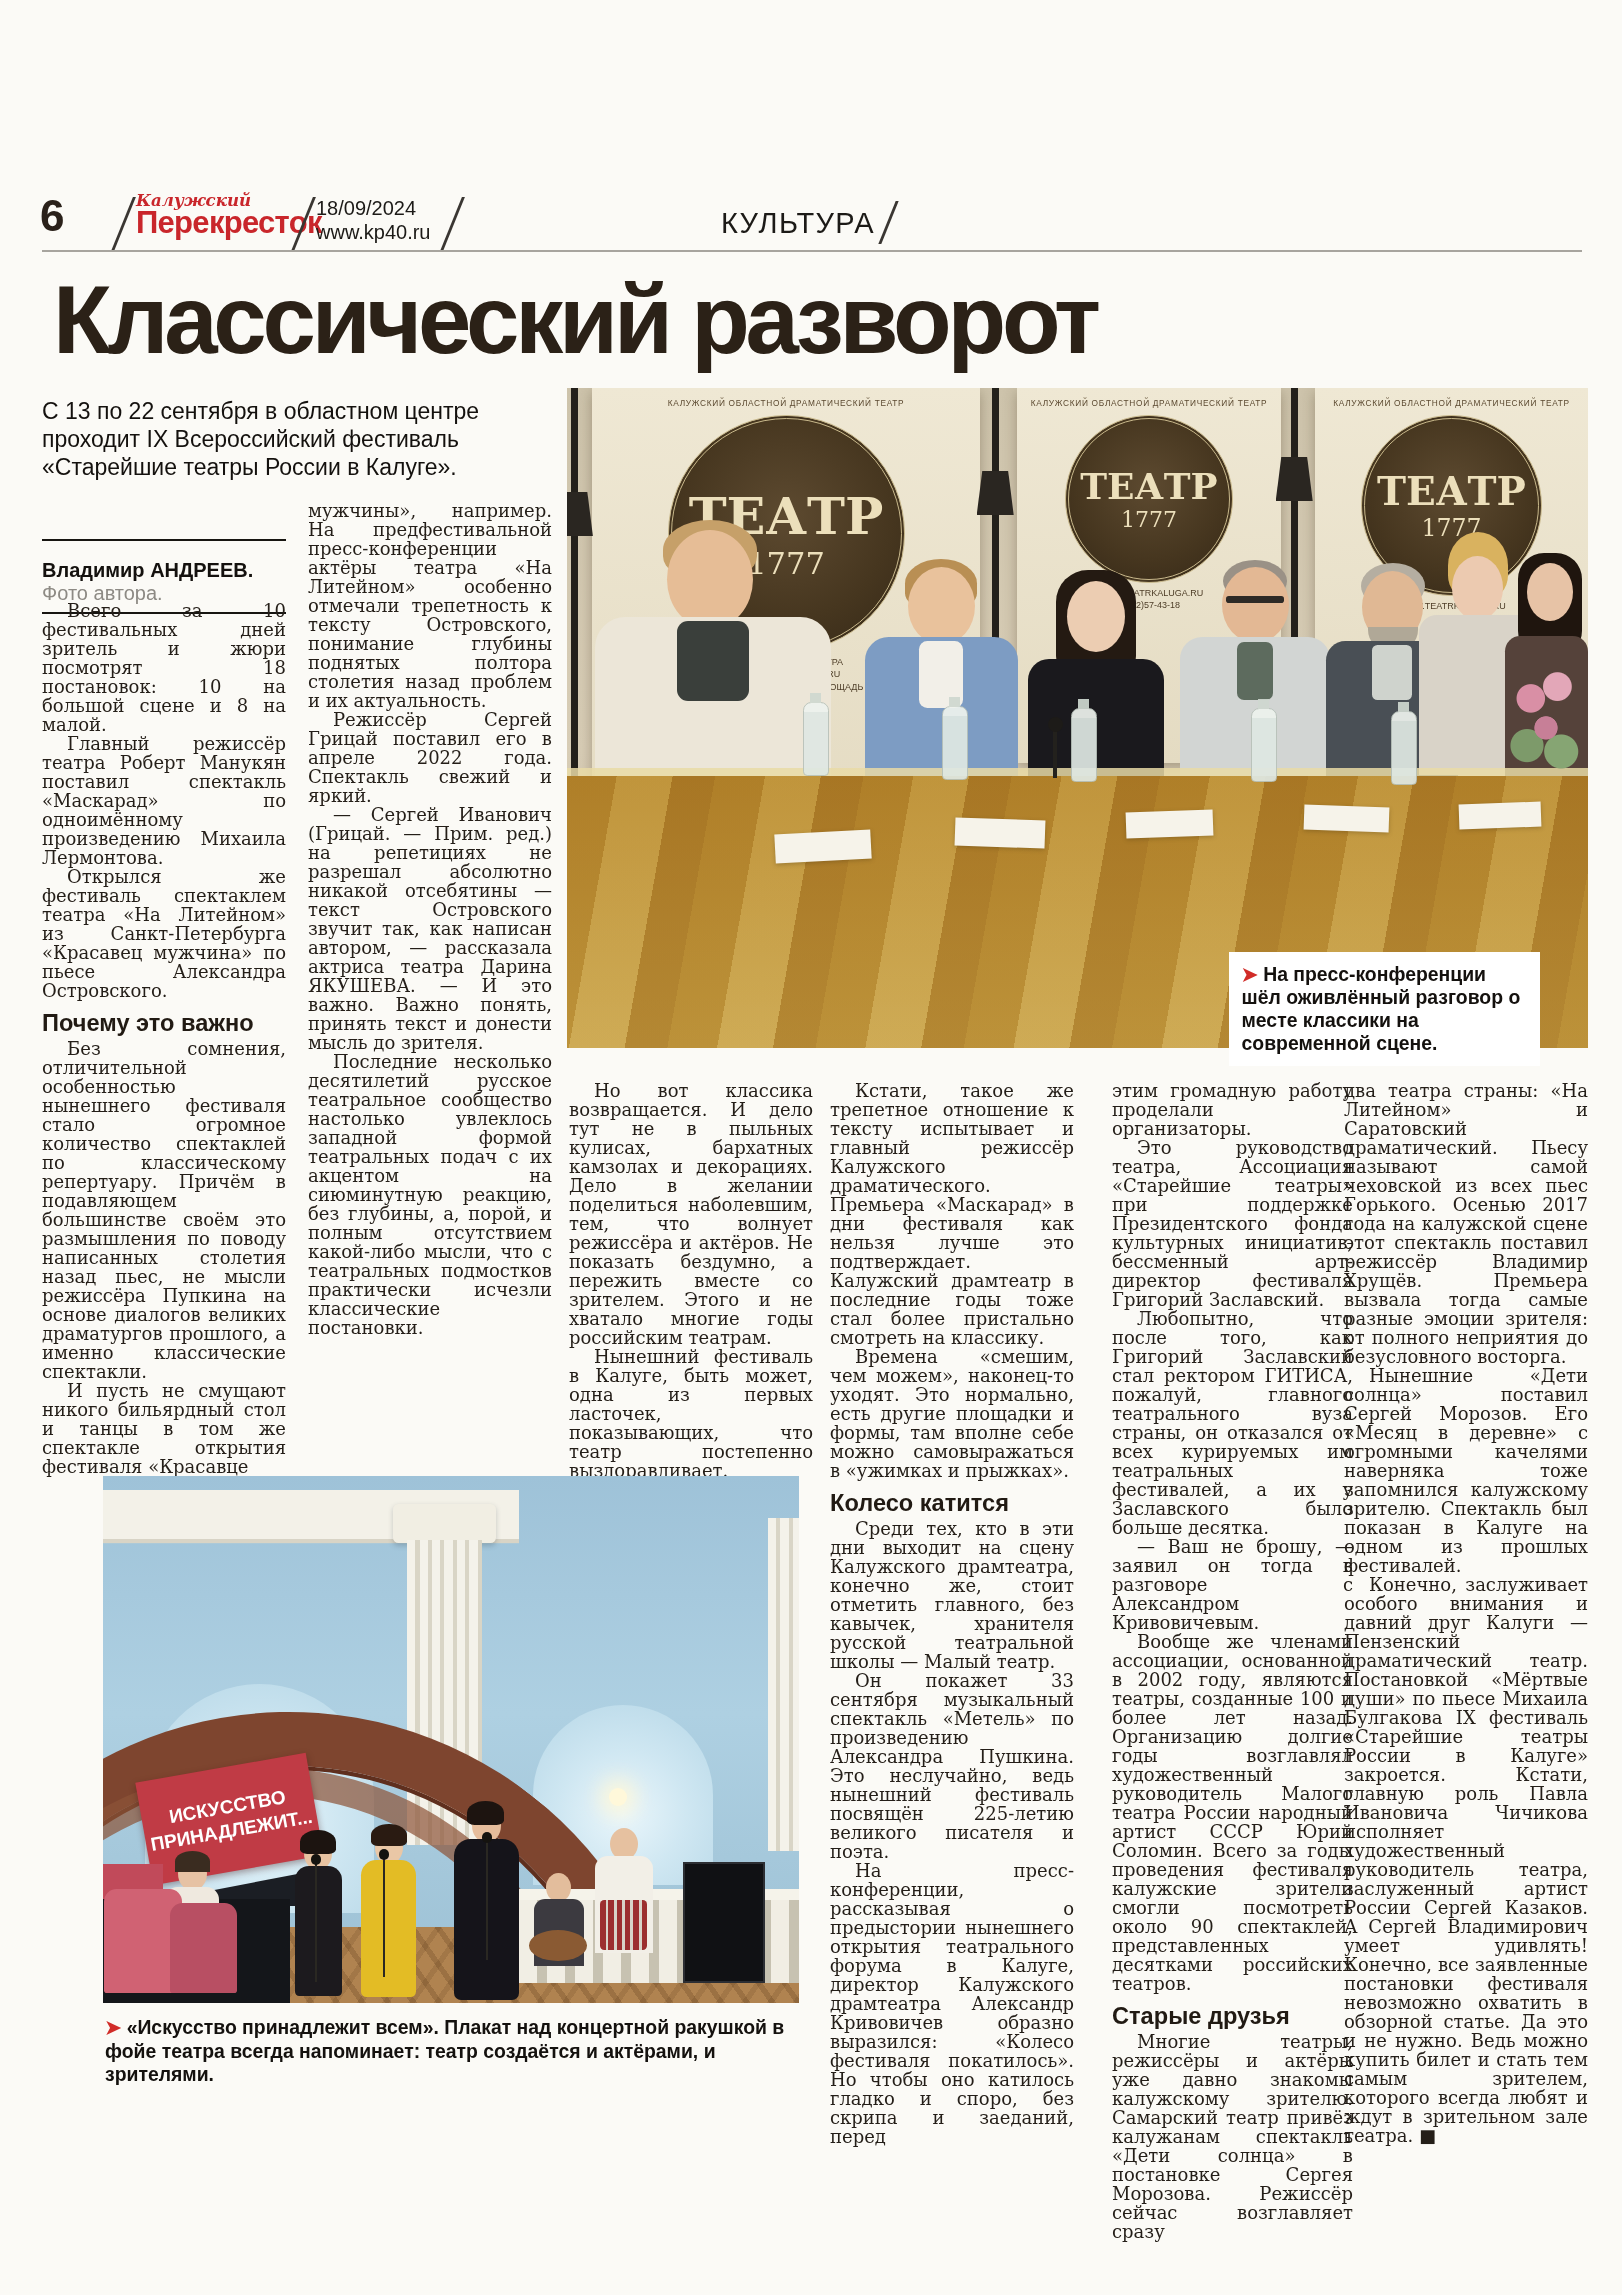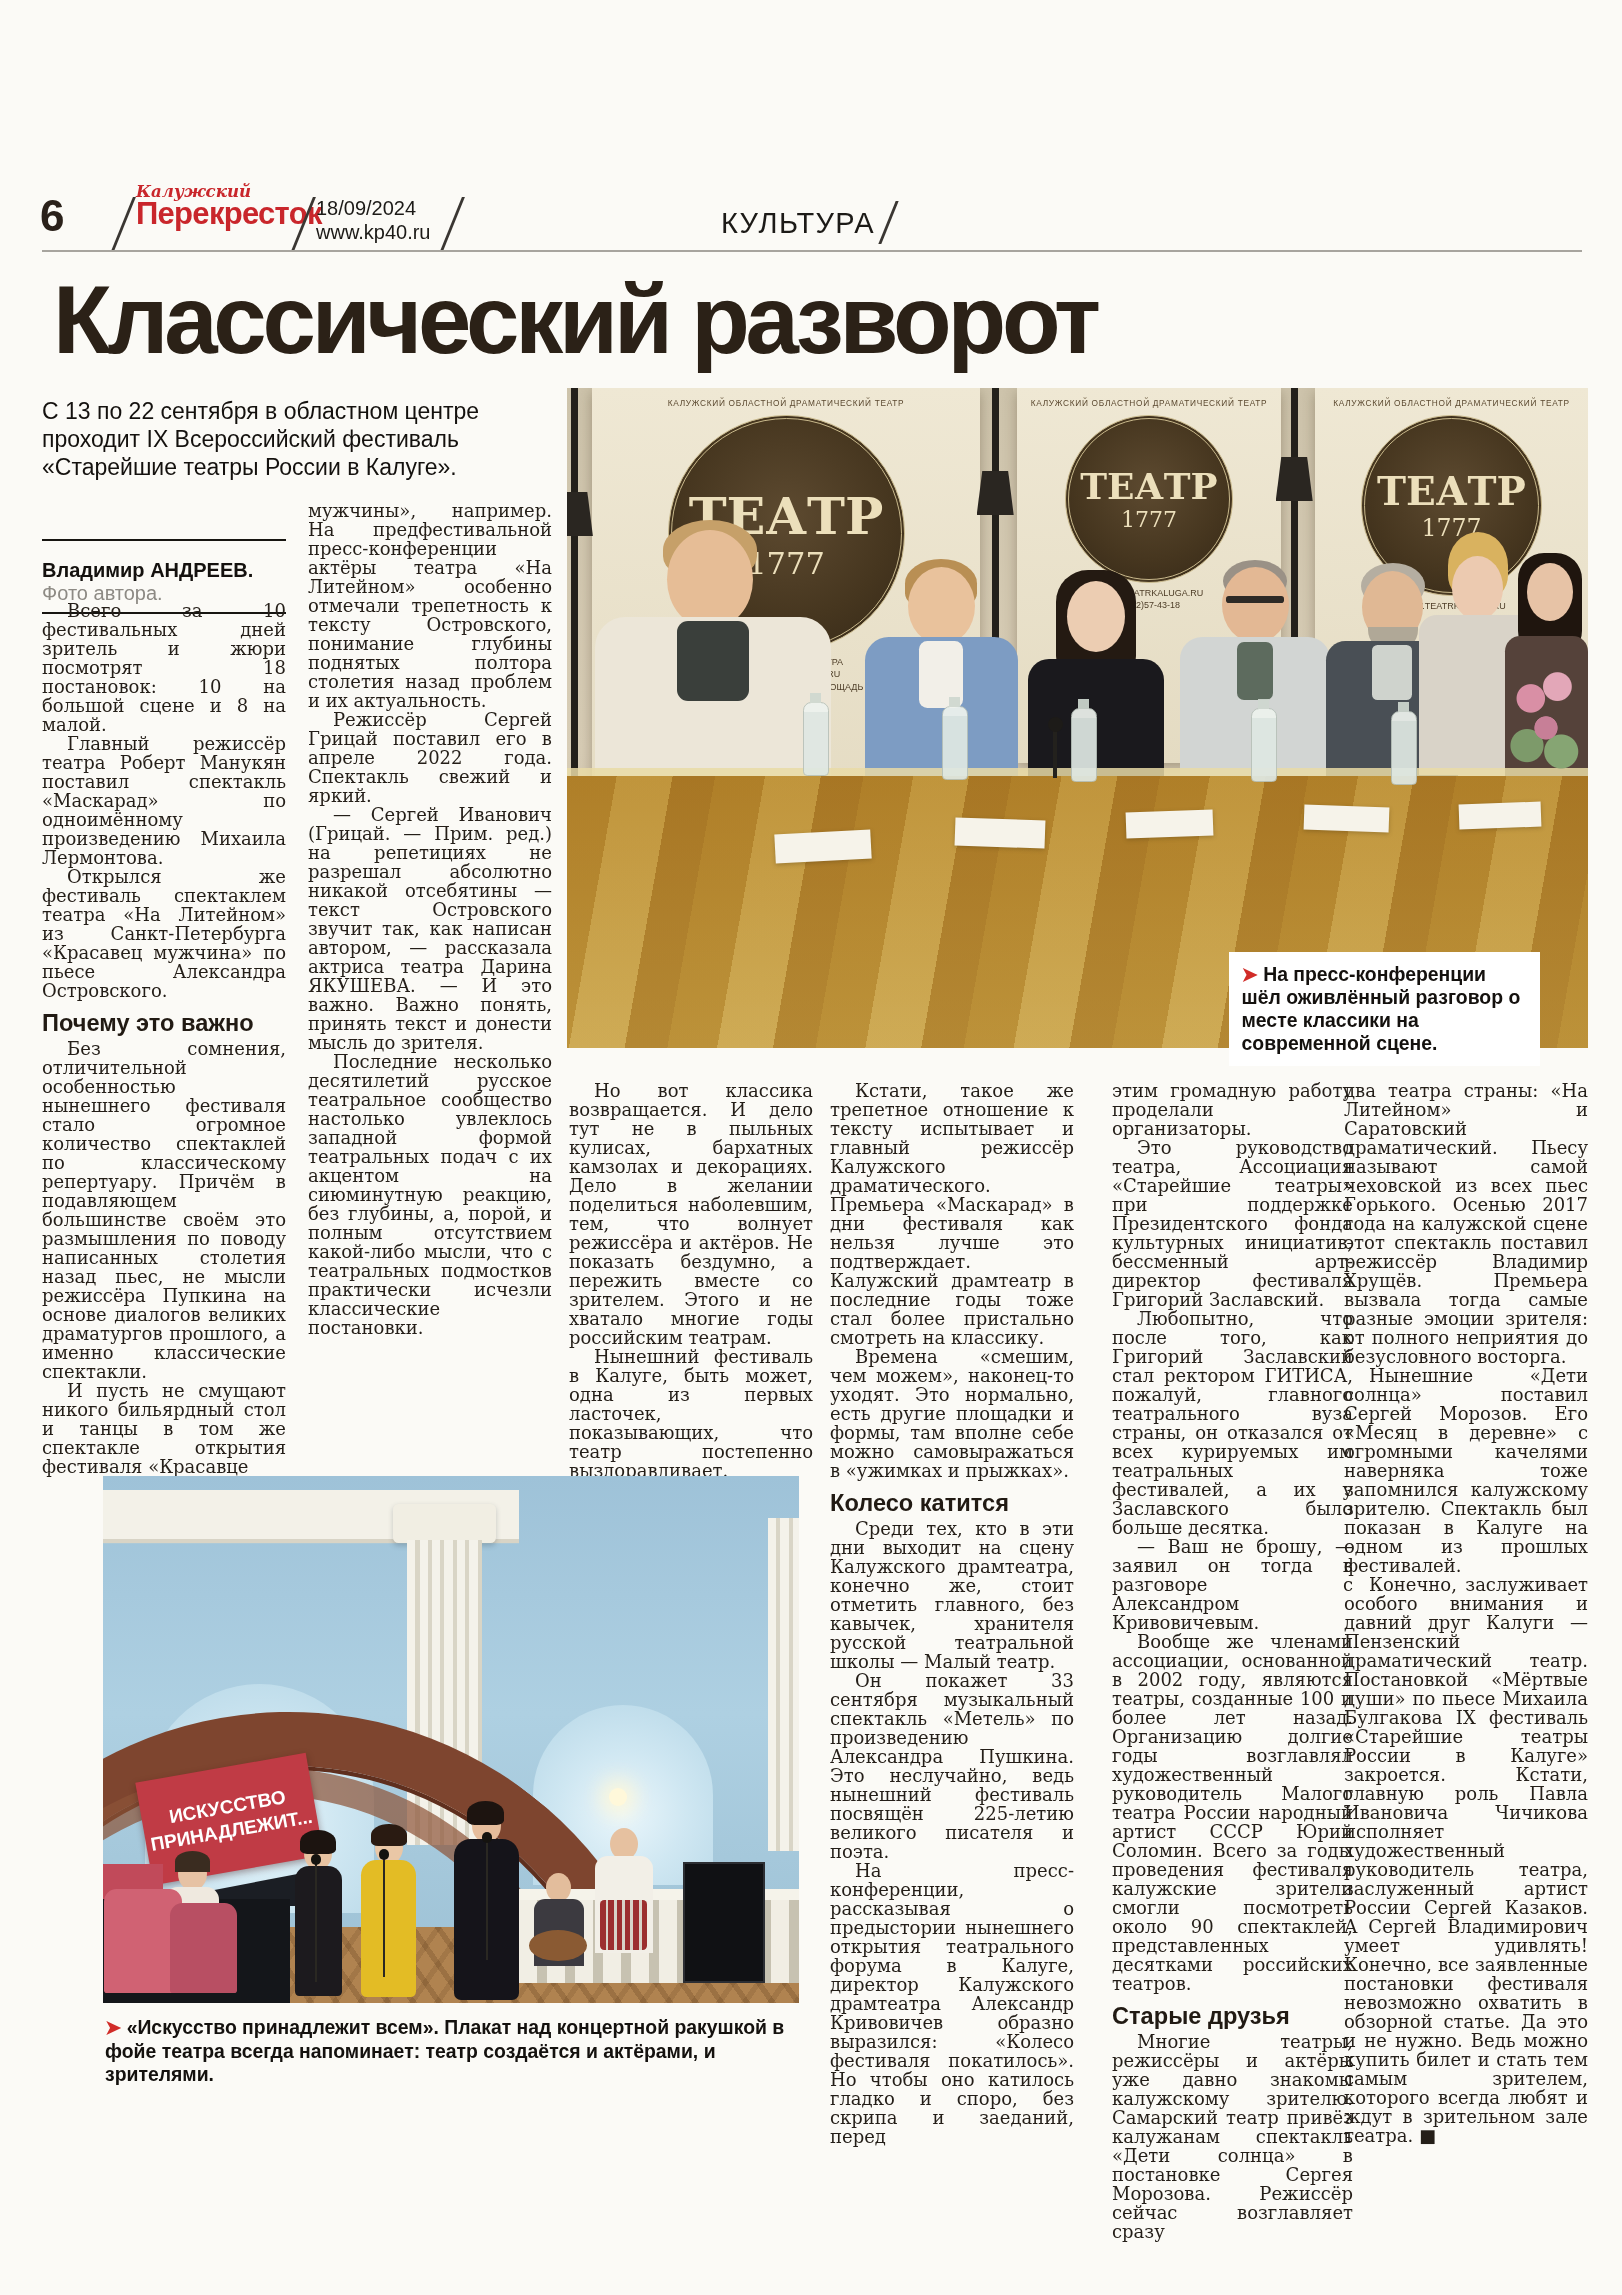--- a/index.html
+++ b/index.html
@@ -4,21 +4,21 @@
 <style>
   html,body{margin:0;padding:0;}
   body{background:#e8e6e0;}
   .page{position:relative;width:1623px;height:2295px;background:#fbfaf6;overflow:hidden;
         font-family:"DejaVu Serif","Liberation Serif",serif;color:#241e18;}
   
   .hdr-rule{position:absolute;left:42px;top:250px;width:1540px;height:2.1px;background:#a7a49e;}
   .page-no{position:absolute;left:40px;top:191px;font-family:"Liberation Sans",sans-serif;
            font-weight:bold;font-size:44px;color:#2a211a;}
   .slash{position:absolute;width:2.8px;height:54px;background:#3a3632;transform:skewX(-22deg);}
-  .masthead{position:absolute;left:136px;top:184px;width:160px;}
+  .masthead{position:absolute;left:136px;top:193px;width:160px;}
   .masthead .script{font-family:"DejaVu Serif","Liberation Serif",serif;font-style:italic;
                     font-weight:bold;color:#c9262b;font-size:16.6px;line-height:15.3px;}
   .masthead .brand{font-family:"Liberation Sans",sans-serif;font-weight:bold;color:#c9262b;
                    font-size:31px;line-height:30.5px;letter-spacing:-0.7px;}
   .dateblock{position:absolute;left:316px;top:197px;font-family:"Liberation Sans",sans-serif;
              font-size:20px;line-height:23.6px;color:#1c1a17;}
   .section{position:absolute;left:721px;top:207px;font-family:"Liberation Sans",sans-serif;
            font-size:29px;letter-spacing:1.4px;color:#1c1a17;}
   
   .headline{position:absolute;left:37px;top:255px;width:1179px;

